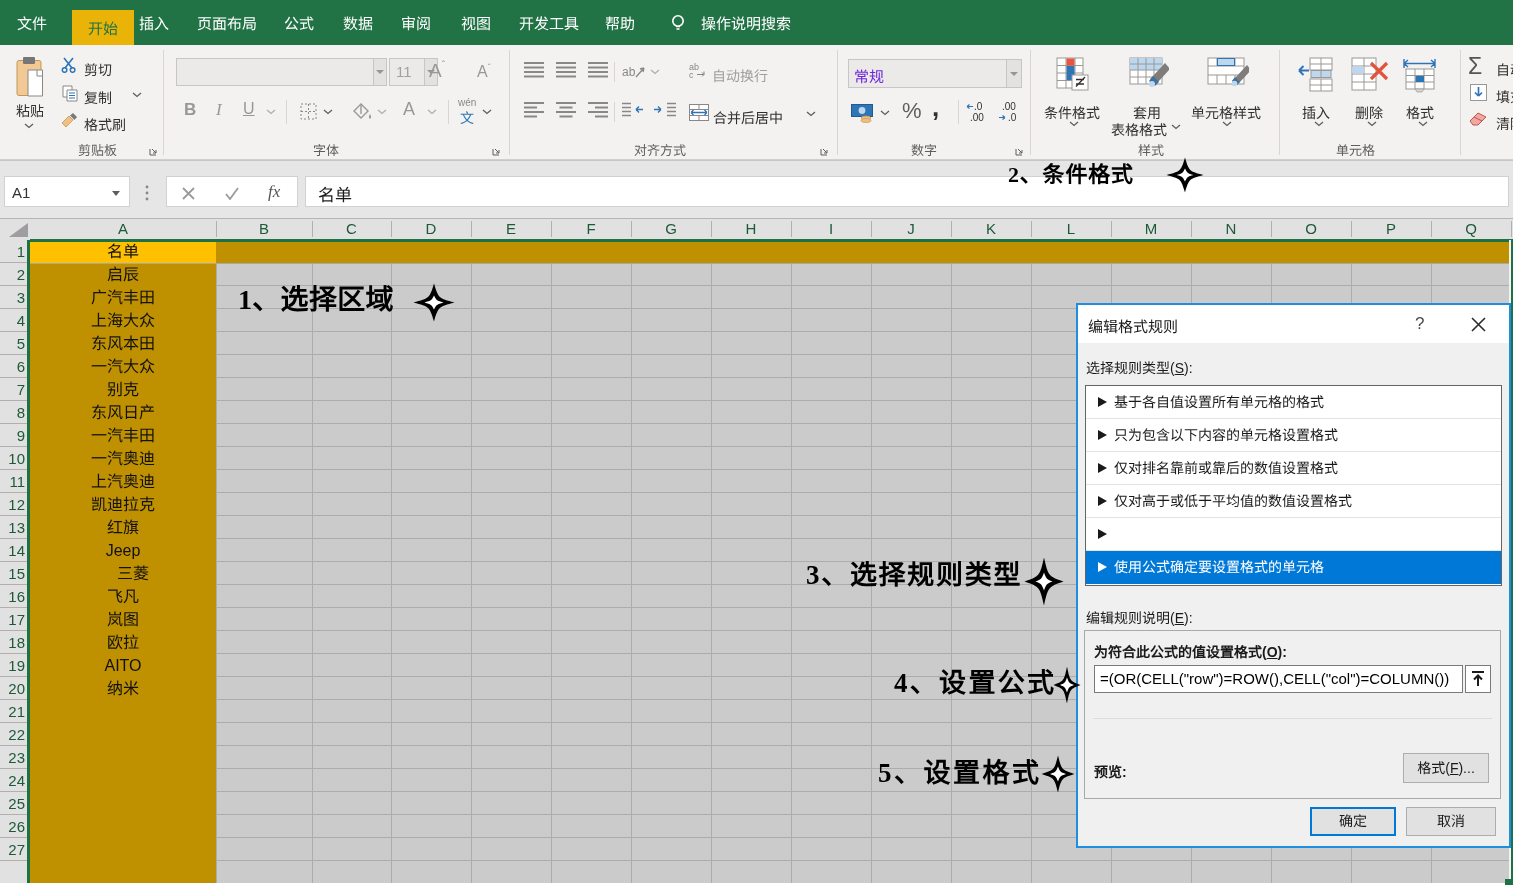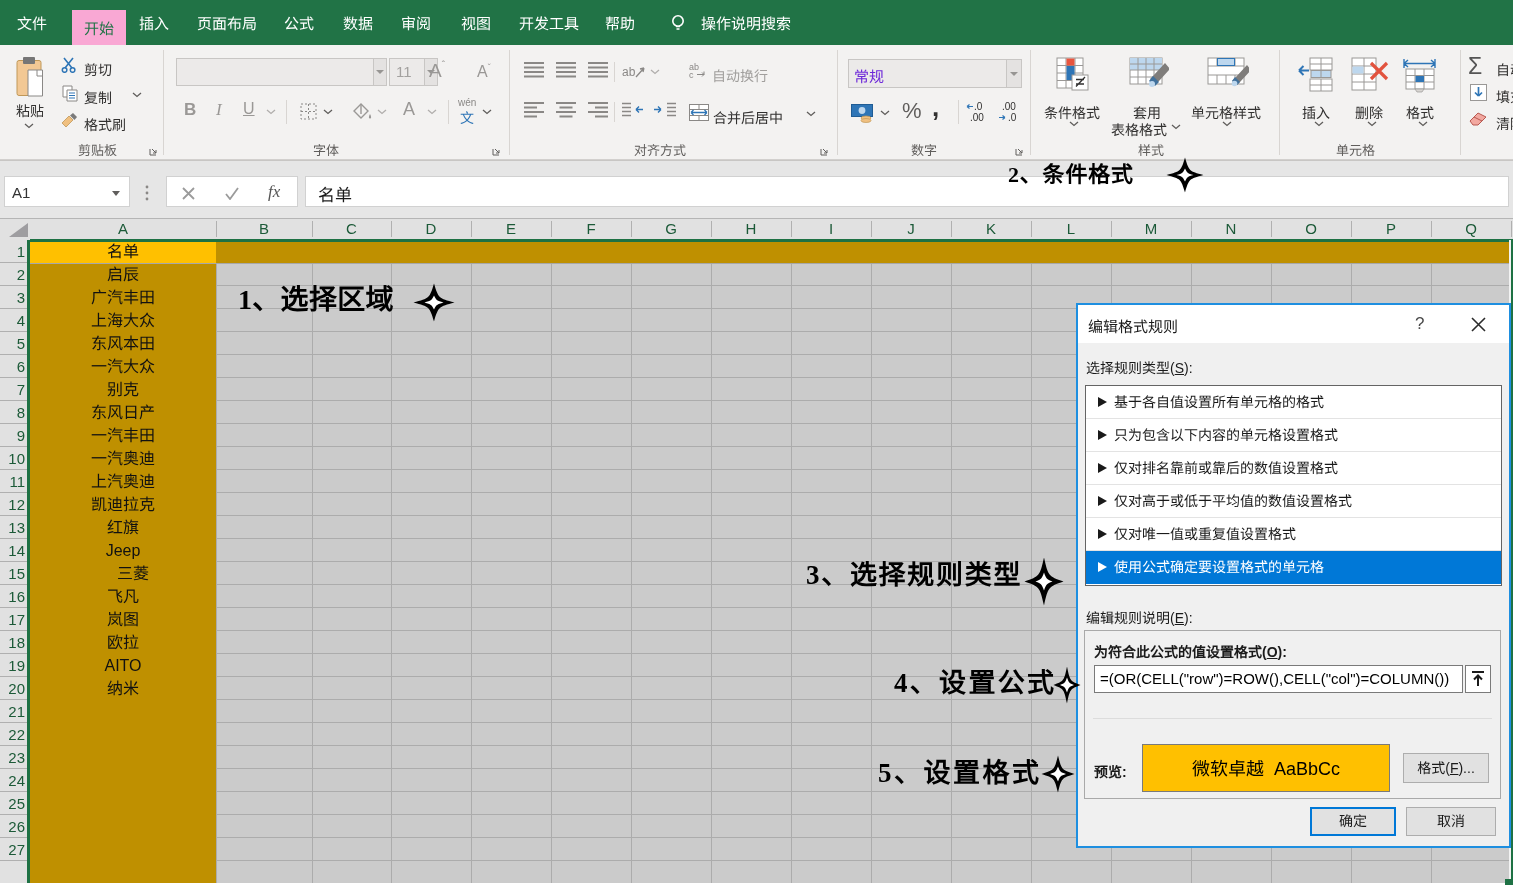--- a/index.html
+++ b/index.html
@@ -4,21 +4,21 @@
 <style>
 * { margin:0; padding:0; box-sizing:border-box; }
 html,body { width:1513px; height:885px; overflow:hidden; }
 body { font-family:"Liberation Sans", sans-serif; position:relative; background:#fff; }
 .abs { position:absolute; }
 .serif { font-family:"Liberation Serif", serif; font-weight:600; color:#000; white-space:nowrap; }
 
 
 #menubar { position:absolute; left:0; top:0; width:1513px; height:45px; background:#217346; }
 #menubar .tab { position:absolute; top:0; height:45px; line-height:47px; color:#fff; font-size:15px; white-space:nowrap; }
-#tab-home { position:absolute; left:72px; top:10px; width:54px; height:35px; background:#f9a8d4; color:#217346; font-size:15px; text-align:center; line-height:37px; }
+#tab-home { position:absolute; left:72px; top:10px; width:62px; height:35px; background:#eab308; color:#217346; font-size:15px; text-align:center; line-height:37px; }
 
 
 #ribbon { position:absolute; left:0; top:45px; width:1513px; height:115px; background:#f3f2f1; border-bottom:1px solid #d2d0ce; }
 .gsep { position:absolute; top:50px; width:1px; height:105px; background:#d8d5d2; }
 .glabel { position:absolute; top:140px; font-size:13px; color:#605e5c; white-space:nowrap; }
 .rtext { font-size:14px; color:#323130; white-space:nowrap; }
 .gray { color:#a19f9d; }
 
 
 #fbar { position:absolute; left:0; top:160px; width:1513px; height:58px; background:#e6e6e6; border-top:1px solid #c8c6c4; }
@@ -539,40 +539,38 @@
     <div class="litem" style="top:66px;">
         <span class="tri"></span>
         <span class="txt">仅对排名靠前或靠后的数值设置格式</span>
       </div>
     <div class="litem" style="top:99px;">
         <span class="tri"></span>
         <span class="txt">仅对高于或低于平均值的数值设置格式</span>
       </div>
     <div class="litem" style="top:132px;">
         <span class="tri"></span>
-        <span class="txt">仅对唯一值或重复值设置格式</span>
       </div>
     <div class="litem sel" style="top:165px;">
         <span class="tri"></span>
         <span class="txt">使用公式确定要设置格式的单元格</span>
       </div>
   </div>
   <div class="dlabel" style="left:8px; top:302px;">编辑规则说明(<span style="text-decoration:underline">E</span>):</div>
   <div id="groupbox">
     <div class="dlabel" style="left:9px; top:10px; font-weight:bold;">为符合此公式的值设置格式(<span style="text-decoration:underline">O</span>):</div>
     <div id="formulabox">=(OR(CELL("row")=ROW(),CELL("col")=COLUMN())</div>
     <div id="pickerbtn">
         <svg style="position:absolute;left:4px;top:4px;" width="16" height="18">
           <path d="M2 2h12" stroke="#1a1a1a" stroke-width="2"></path>
           <path d="M8 16V6M4 9.5L8 5.5l4 4" stroke="#1a1a1a" stroke-width="2" fill="none"></path>
         </svg>
       </div>
     <div id="gsep2"></div>
     <div class="dlabel" style="left:9px; top:130px; font-weight:bold;">预览:</div>
-    <div id="previewbox">微软卓越&nbsp; AaBbCc</div>
     <div id="fmtbtn">格式(<span style="text-decoration:underline">F</span>)...</div>
   </div>
   <div class="dbtn" id="okbtn">确定</div>
   <div class="dbtn" id="cancelbtn">取消</div>
 </div>
 
 <div id="annotations">
 <div class="serif abs" style="left:238px;top:277px;font-size:28px;letter-spacing:0.3px;z-index:40;">1、选择区域</div>
 <svg class="abs" style="left:413px;top:283px;z-index:40;" width="42" height="39">
       <path d="M21.0 0.5 C25.5 15.3 25.5 15.3 41.5 19.5 C25.5 23.7 25.5 23.7 21.0 38.5 C16.5 23.7 16.5 23.7 0.5 19.5 C16.5 15.3 16.5 15.3 21.0 0.5 Z" fill="#000"></path>

